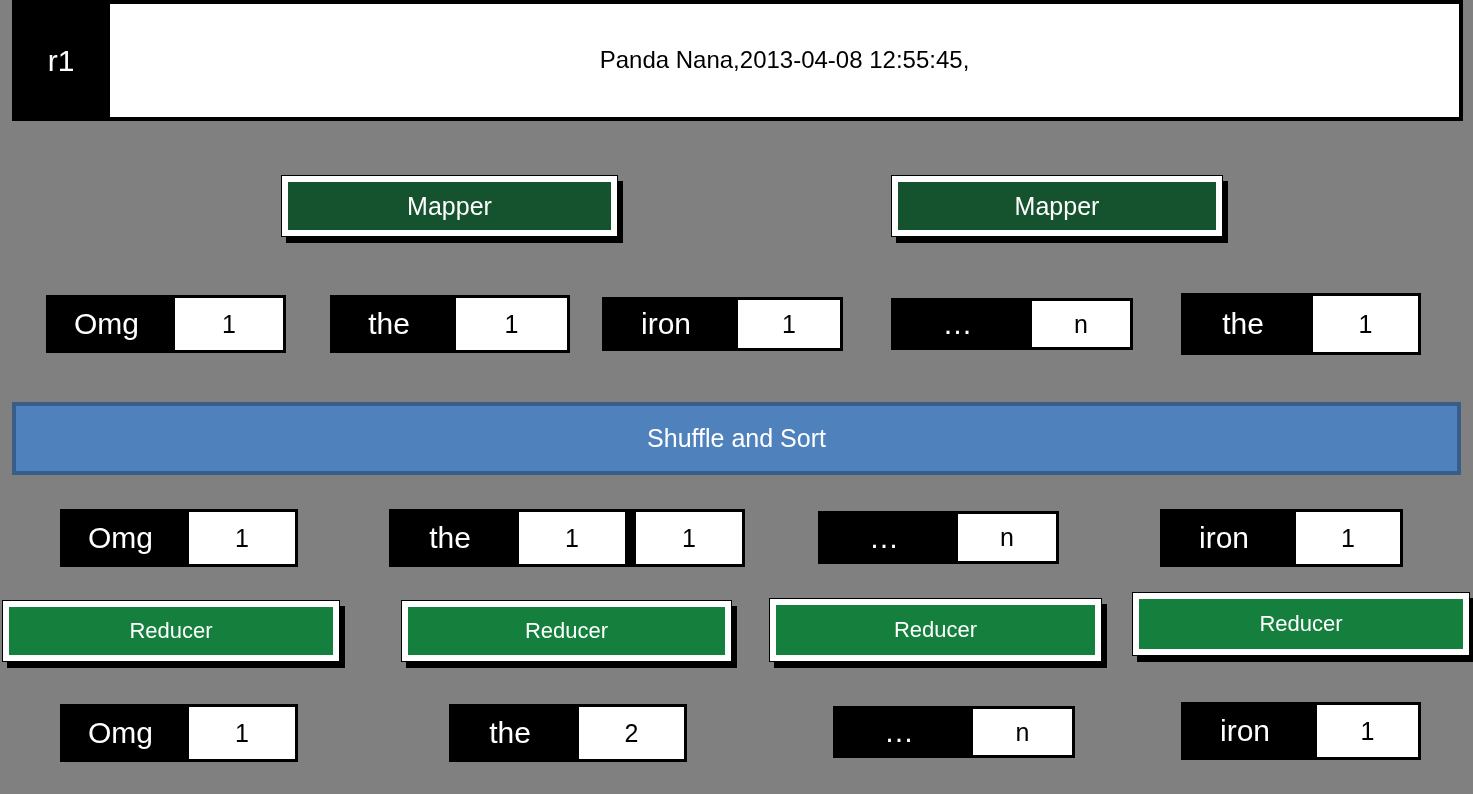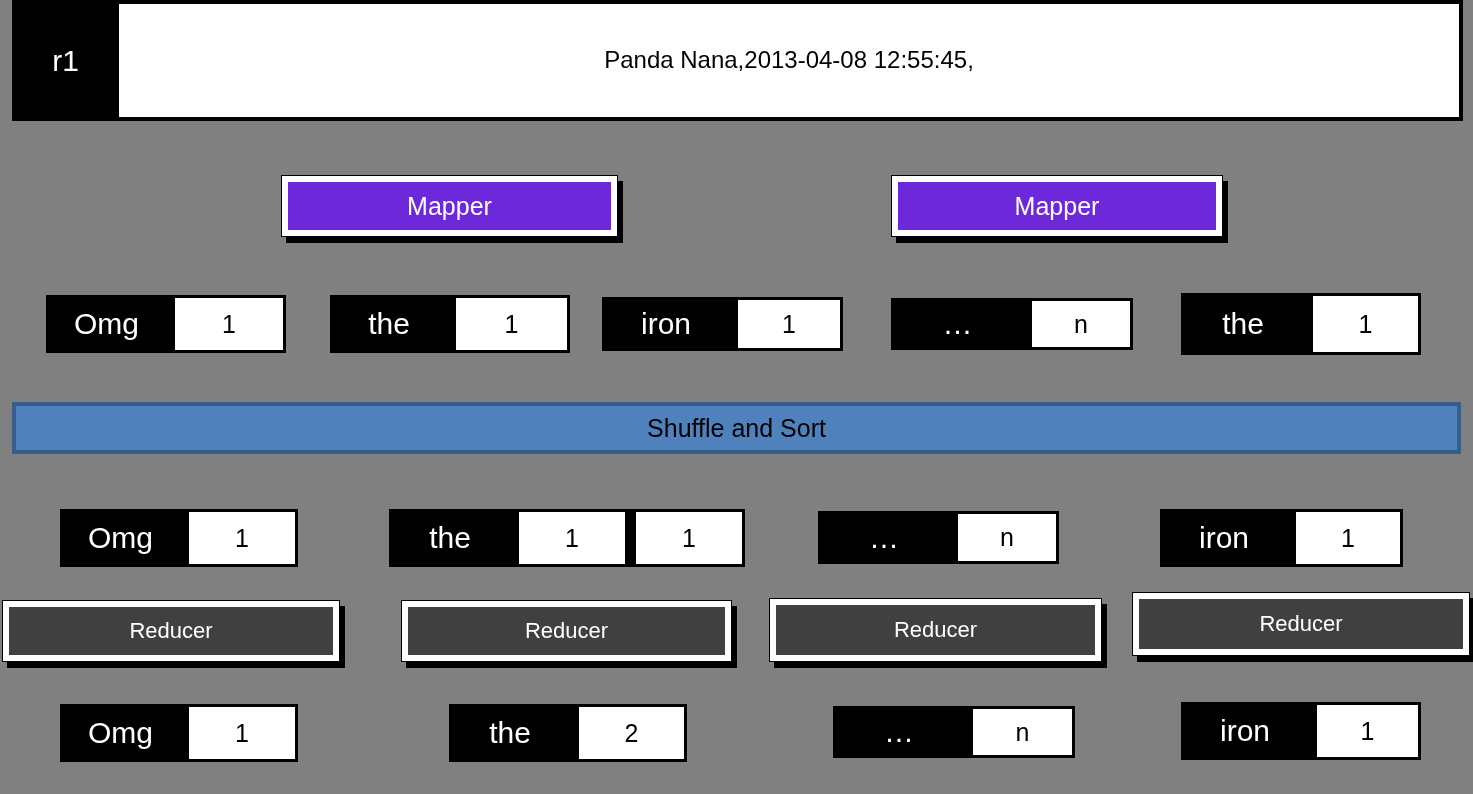--- a/index.html
+++ b/index.html
@@ -29,21 +29,21 @@
   .record-row {
     position: absolute;
     left: 12px;
     top: 0px;
     width: 1451px;
     height: 121px;
     display: flex;
     align-items: stretch;
   }
   .record-key {
-    width: 107px;
+    width: 98px;
     background: #000000;
     color: #ffffff;
     display: flex;
     align-items: center;
     justify-content: center;
     font-size: 30px;
     box-sizing: border-box;
   }
   .record-value {
     flex: 1;
@@ -73,34 +73,34 @@
   .proc-inner {
     width: 100%;
     height: 100%;
     box-sizing: border-box;
     display: flex;
     align-items: center;
     justify-content: center;
     color: #ffffff;
     font-size: 25px;
   }
-  .proc.mapper .proc-inner { background: #6d28d9; }
-  .proc.reducer .proc-inner { background: #404040; font-size: 22px; }
+  .proc.mapper .proc-inner { background: #14532d; }
+  .proc.reducer .proc-inner { background: #15803d; font-size: 22px; }
 
   
   .shuffle {
     position: absolute;
     left: 12px;
     top: 402px;
     width: 1449px;
-    height: 52px;
+    height: 73px;
     box-sizing: border-box;
     background: #4F81BD;
     border: 4px solid #385D8A;
-    color: #000000;
+    color: #ffffff;
     display: flex;
     align-items: center;
     justify-content: center;
     font-size: 25px;
   }
 
   
   .kv {
     position: absolute;
     display: flex;

